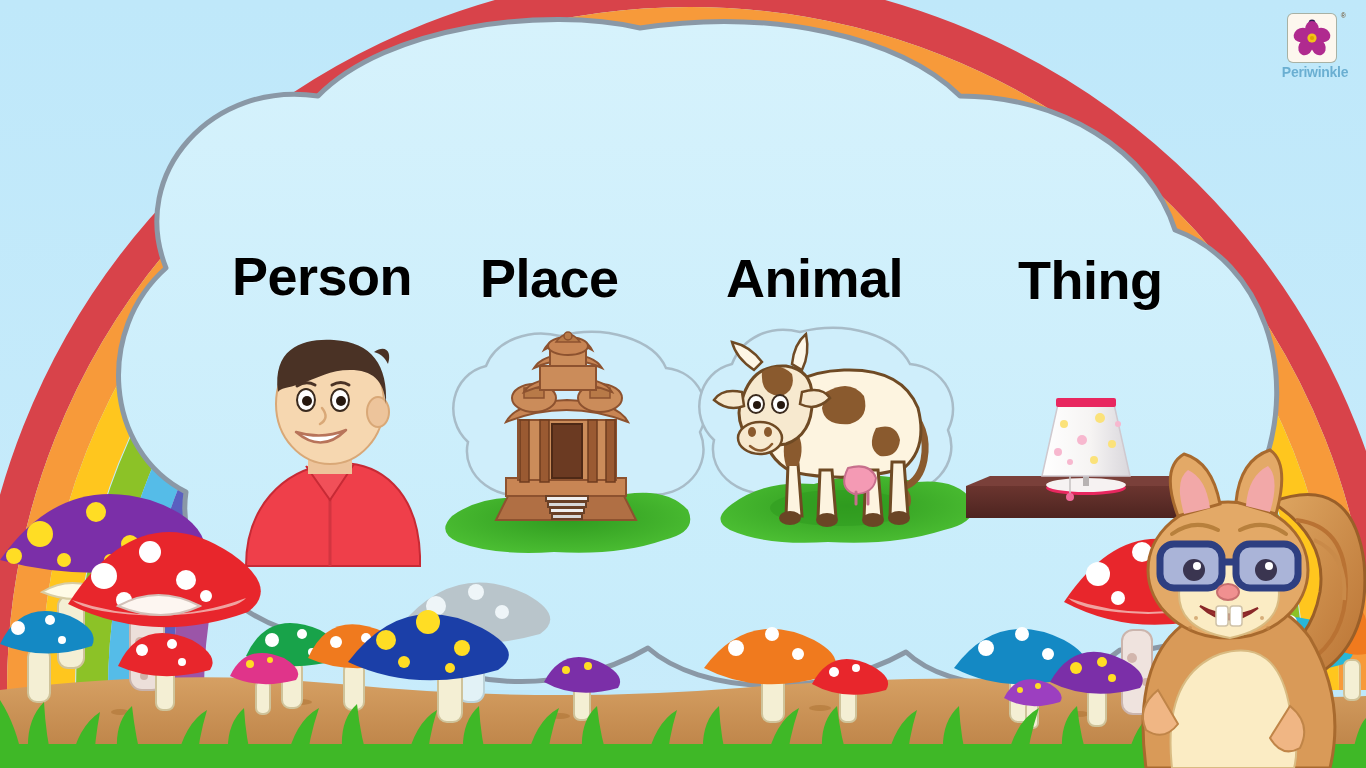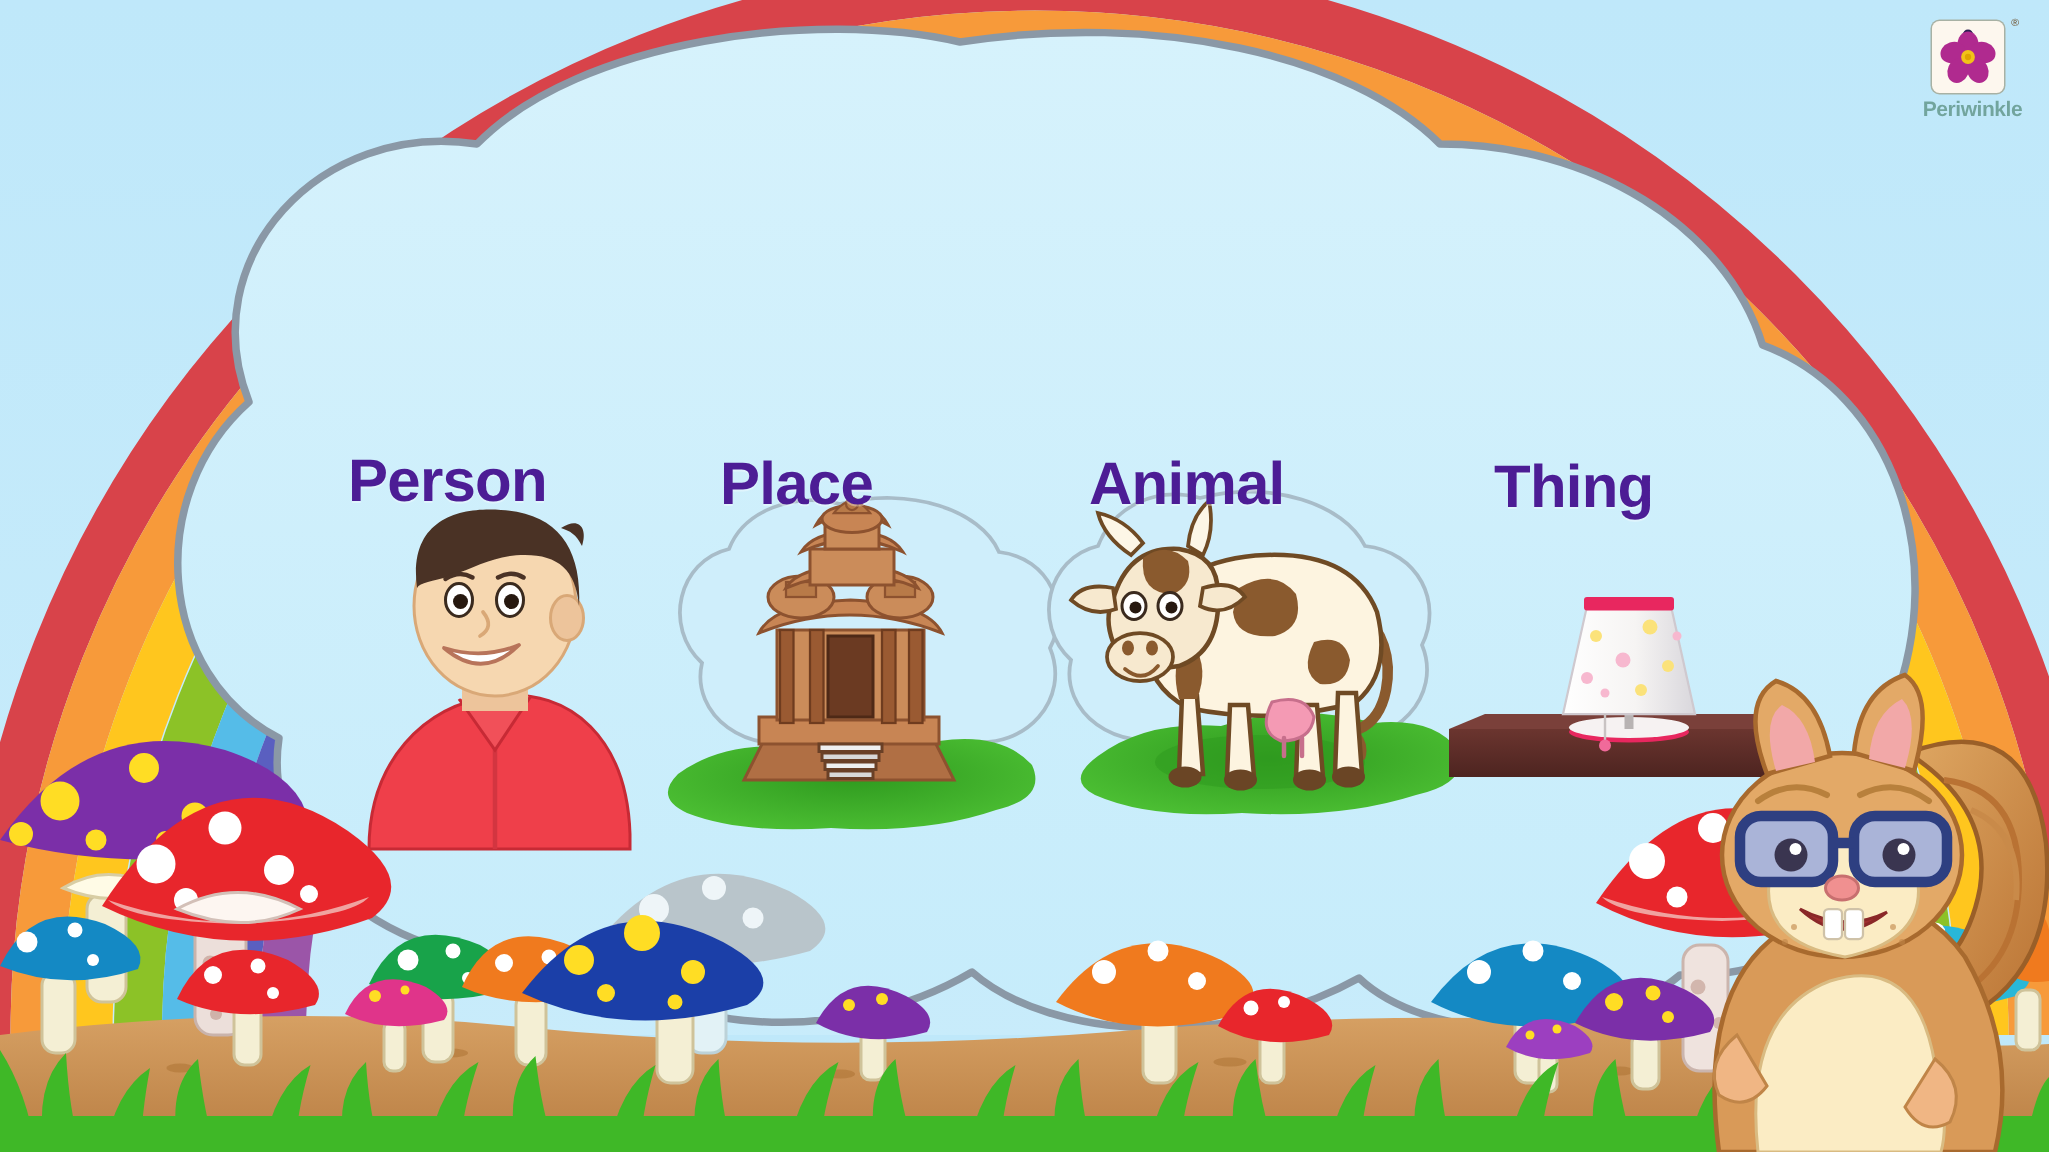--- a/index.html
+++ b/index.html
@@ -12,44 +12,43 @@
   #stage { position:absolute; inset:0; width:1366px; height:768px; overflow:hidden; }
   .layer { position:absolute; inset:0; }
   svg.layer { display:block; }
 
   
   #labels { position:absolute; left:0; top:240px; width:1366px; height:80px; }
   .word {
     position:absolute;
     font-family:"Liberation Sans", sans-serif;
     font-weight:bold;
-    font-size:40px;
+    font-size:54px;
     line-height:60px;
-    color:#4c1d95;
+    color:#000000;
     letter-spacing:-0.5px;
     white-space:nowrap;
     text-shadow:0 1px 0 rgba(255,255,255,.35);
-    margin-top:45px;
   }
   #w0 { left:232px; top:6px; }
   #w1 { left:480px; top:8px; }
   #w2 { left:726px; top:8px; }
-  #w3 { left:996px; top:10px;text-align:right; }
+  #w3 { left:1018px; top:10px;text-align:right; }
 
   
   #logo { position:absolute; right:18px; top:14px; width:66px; height:72px; }
   #logo-badge {
     position:absolute; left:6px; top:0; width:48px; height:48px;
     background:#fdf7ee; border-radius:5px;
     box-shadow:0 0 0 1px rgba(140,110,60,.45);
   }
   #logo-tm { position:absolute; right:2px; top:-2px; font-size:7px; color:#6b4a25; }
   #logo-word {
     position:absolute; left:-4px; top:50px; width:74px;
-    font-size:14px; font-weight:bold; color:#14532d;
+    font-size:14px; font-weight:bold; color:#0369a1;
     opacity:.45; letter-spacing:-.3px; text-align:center;
   }
 </style>
 </head>
 <body>
 
 <div id="stage">
 
   <svg class="layer" viewBox="0 0 1366 768" width="1366" height="768">
     <defs>

